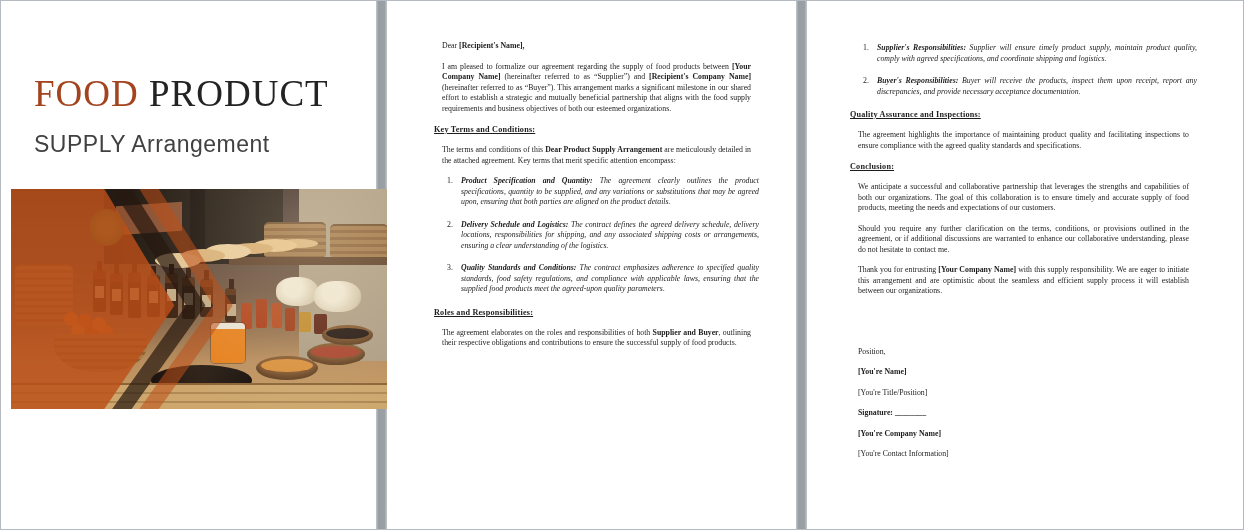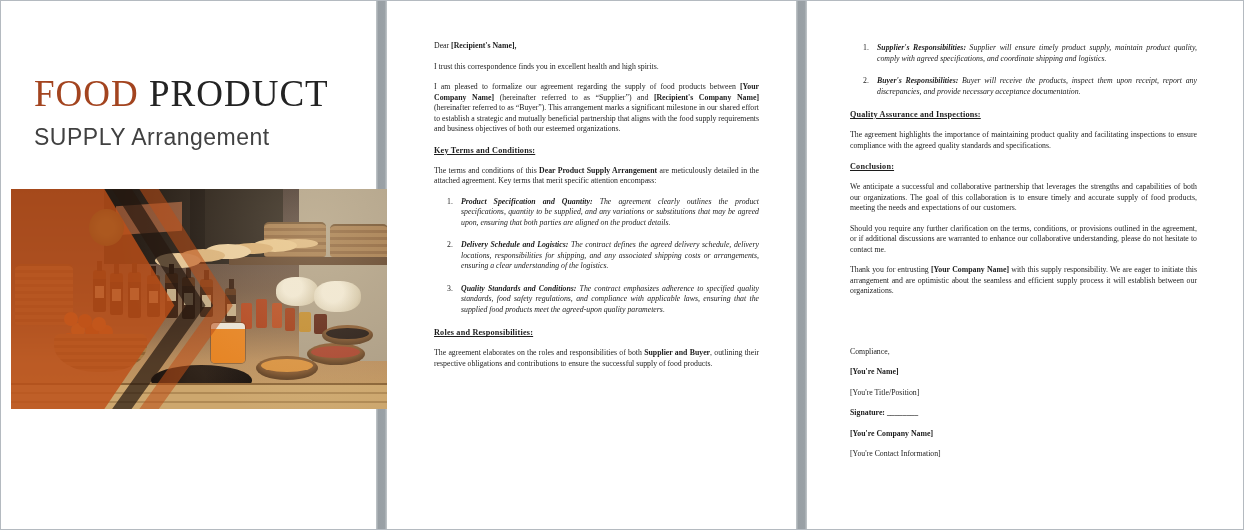--- a/index.html
+++ b/index.html
@@ -14,21 +14,21 @@
   .page-right{flex:1; padding:42px 46px 0 43px;}
   .sep{flex:none; width:11px; height:100%;
     background:linear-gradient(90deg,#c3c8cb 0%,#989fa4 22%,#9aa1a6 78%,#c3c8cb 100%);}
 
   
   .cover-head{position:absolute; left:33px; top:74px;}
   .cover-title{font-family:"Liberation Serif","DejaVu Serif",serif; font-size:37px;
     line-height:1.05; letter-spacing:1px; color:#232323; white-space:nowrap;}
   .cover-title .accent{color:#a3441f;}
   .cover-sub{font-family:"Liberation Sans","DejaVu Sans",sans-serif; font-size:23px;
-    color:#414141; margin-top:10px; letter-spacing:.5px; white-space:nowrap;}
+    color:#414141; margin-top:17px; letter-spacing:.5px; white-space:nowrap;}
 
   .photo{position:absolute; left:10px; top:188px; width:389px; height:220px; overflow:hidden;
     background:linear-gradient(180deg,#40302a 0%,#55423a 22%,#6e5441 45%,#8d6b4c 62%,#b98e5e 78%,#c9a066 100%);}
   .photo *{position:absolute;}
   .wall-right{right:0; top:0; width:26%; height:78%;
     background:linear-gradient(180deg,#a89а88 0%,#b2a38c 40%,#a59378 100%);
     background-color:#ac9d85;}
   .window{left:24%; top:0; width:46%; height:34%; background:#241b14;}
   .win-bar{left:46%; top:0; width:4%; height:34%; background:#1a120d;}
   .roof{left:27%; top:7%; width:17%; height:13%; background:#8a5133; transform:skewY(-4deg);}
@@ -59,21 +59,21 @@
     background:repeating-linear-gradient(180deg,#cda76e 0 7px,#b08a55 7px 9px); border-top:2px solid #8a6437;}
   .veil{left:0; top:0; width:100%; height:100%;
     background:radial-gradient(circle at 78% 18%,rgba(255,240,205,.25),rgba(0,0,0,0) 55%);}
   .ov{left:0; top:0; width:100%; height:100%;}
   .ov-orange{background:rgba(188,79,24,.82); clip-path:polygon(0 0,24% 0,42% 53%,24% 100%,0 100%);}
   .ov-dark{background:rgba(38,24,16,.7); clip-path:polygon(26% 0,31% 0,50% 53%,31% 100%,26% 100%,45% 53%);}
   .ov-orange2{background:rgba(188,79,24,.55); clip-path:polygon(33% 0,38% 0,57% 53%,38% 100%,33% 100%,52% 53%);}
 
   
   .page-mid,.page-right{color:#1c1c1c; font-size:7.8px; line-height:1.35;}
-  .para{margin:0 0 10px; text-align:justify;}
+  .para{margin:0 8px 10px; text-align:justify;}
   .hd{margin:6px 0 10px; font-weight:bold; font-size:8.2px; letter-spacing:.2px;}
   .hd-t{text-decoration:underline; text-underline-offset:1px;}
   .ol{margin:0 0 10px 13px;}
   .li{display:flex; margin-bottom:12px;}
   .num{flex:none; width:14px;}
   .li-body{flex:1; text-align:justify;font-style:italic;}
   b{font-weight:bold;}
 </style>
 </head>
 <body>
@@ -132,21 +132,20 @@
       <div class="ov ov-orange"></div>
       <div class="ov ov-dark"></div>
       <div class="ov ov-orange2"></div>
     </div>
   </div>
 
   <div class="sep"></div>
 
   <div class="page page-mid">
       <p class="para"><span>Dear </span><b>[Recipient's Name],</b></p>
-      <p class="para"><span>I trust this correspondence finds you in excellent health and high spirits.</span></p>
       <p class="para"><span>I am pleased to formalize our agreement regarding the supply of food products between </span><b>[Your Company Name]</b><span> (hereinafter referred to as “Supplier”) and </span><b>[Recipient's Company Name]</b><span> (hereinafter referred to as “Buyer”). This arrangement marks a significant milestone in our shared effort to establish a strategic and mutually beneficial partnership that aligns with the food supply requirements and business objectives of both our esteemed organizations.</span></p>
       <p class="hd"><span class="hd-t">Key Terms and Conditions:</span></p>
       <p class="para"><span>The terms and conditions of this </span><b>Dear Product Supply Arrangement</b><span> are meticulously detailed in the attached agreement. Key terms that merit specific attention encompass:</span></p>
       <div class="ol">
         <div class="li">
           <span class="num">1.</span>
           <span class="li-body"><b>Product Specification and Quantity:</b> The agreement clearly outlines the product specifications, quantity to be supplied, and any variations or substitutions that may be agreed upon, ensuring that both parties are aligned on the product details.</span>
         </div>
         <div class="li">
           <span class="num">2.</span>
@@ -174,21 +173,21 @@
           <span class="li-body"><b>Buyer's Responsibilities:</b> Buyer will receive the products, inspect them upon receipt, report any discrepancies, and provide necessary acceptance documentation.</span>
         </div>
       </div>
       <p class="hd"><span class="hd-t">Quality Assurance and Inspections:</span></p>
       <p class="para"><span>The agreement highlights the importance of maintaining product quality and facilitating inspections to ensure compliance with the agreed quality standards and specifications.</span></p>
       <p class="hd"><span class="hd-t">Conclusion:</span></p>
       <p class="para"><span>We anticipate a successful and collaborative partnership that leverages the strengths and capabilities of both our organizations. The goal of this collaboration is to ensure timely and accurate supply of food products, meeting the needs and expectations of our customers.</span></p>
       <p class="para"><span>Should you require any further clarification on the terms, conditions, or provisions outlined in the agreement, or if additional discussions are warranted to enhance our collaborative understanding, please do not hesitate to contact me.</span></p>
       <p class="para"><span>Thank you for entrusting </span><b>[Your Company Name]</b><span> with this supply responsibility. We are eager to initiate this arrangement and are optimistic about the seamless and efficient supply process it will establish between our organizations.</span></p>
       <div style="height: 40px;"></div>
-      <p class="para sig"><span>Compliance,</span></p>
+      <p class="para sig"><span>Position,</span></p>
       <p class="para sig"><b>[You're Name]</b></p>
       <p class="para sig"><span>[You're Title/Position]</span></p>
       <p class="para sig"><b>Signature: ________</b></p>
       <p class="para sig"><b>[You're Company Name]</b></p>
       <p class="para sig"><span>[You're Contact Information]</span></p>
     </div>
 
 </div>
 
 </body></html>

